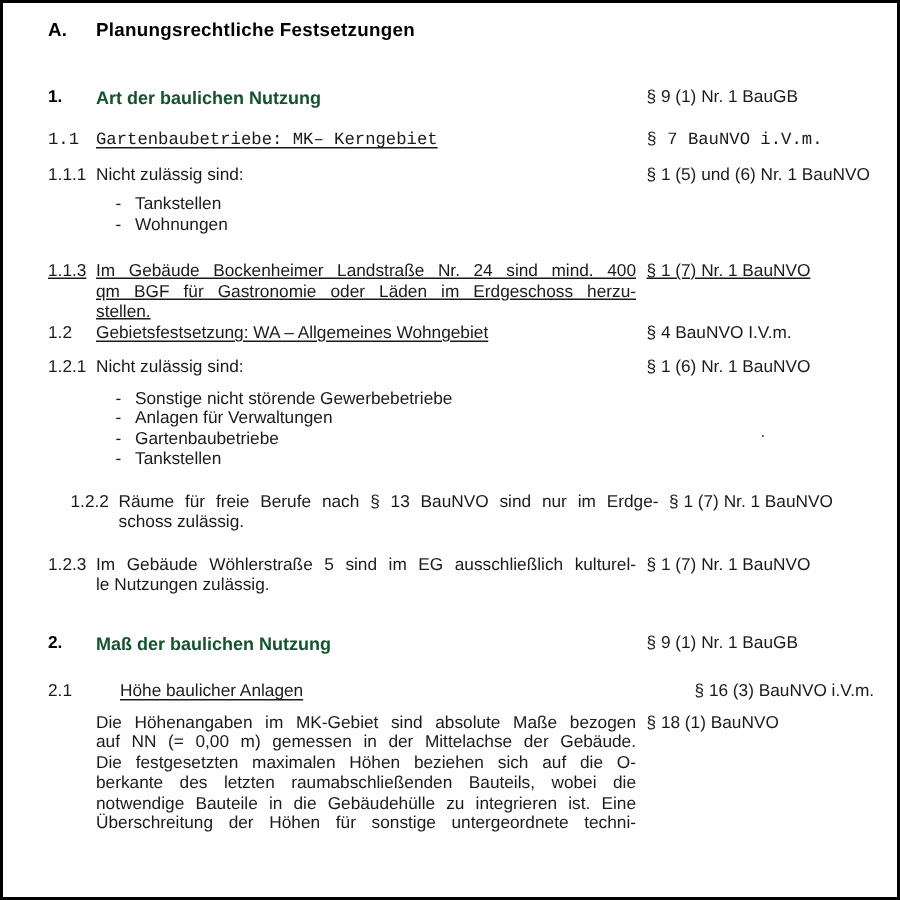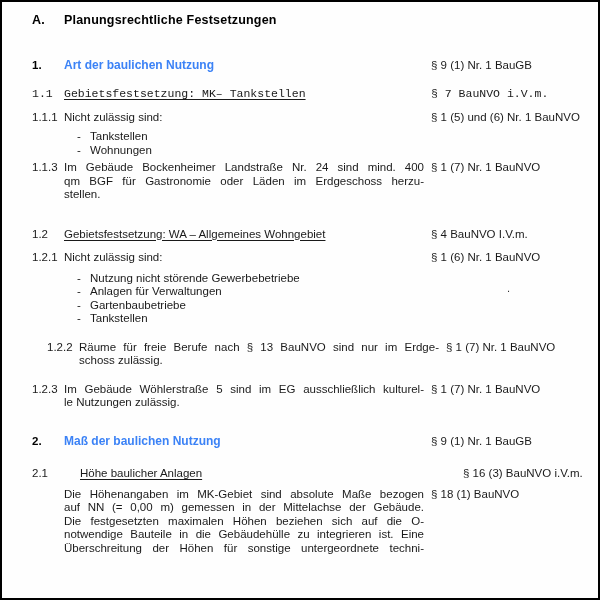--- a/index.html
+++ b/index.html
@@ -18,39 +18,39 @@
   }
   .row {
     display: grid;
     grid-template-columns: 32px 360px 1fr;
     padding-left: 30px;
     padding-right: 6px;
   }
   .num  { font-weight: bold; color: #000; }
   .num.plain { font-weight: normal; color: #1a1a1a; }
   .ref  { margin-left: 7px; white-space: nowrap; }
-  .bold-title { font-weight: bold; color: #3b82f6; font-size: 12px; }
+  .bold-title { font-weight: bold; color: #14532d; font-size: 12px; }
   .header-title { font-weight: bold; color: #000; font-size: 12.5px; letter-spacing: 0.2px; }
   .underline-title { text-decoration: underline; text-underline-offset: 2px; }
   .pline { text-align: justify; text-align-last: justify; }
   .pline.last { text-align-last: left; }
   .bullets { padding-left: 13px; }
   .bullet { display: flex; }
   .bullet .dash { width: 13px; flex: 0 0 13px; }
   .artifact-dot {
     position: absolute; left: 505px; top: 280px;
     font-size: 11px; color: #333;
   }
   
   .mt-h1   { margin-top: 31px; }
   .mt-s1   { margin-top: 15px; font-family: Liberation Mono, monospace; }
   .mt-s2   { margin-top: 10px; }
   .mt-b1   { margin-top: 6px;  }
-  .mt-p1   { margin-top: 4px; }
-  .mt-s3   { margin-top: 26px; }
+  .mt-p1   { margin-top: 18px; text-decoration: underline; }
+  .mt-s3   { }
   .mt-b2   { margin-top: 7px;  }
   .mt-p2   { margin-top: 15px; padding-left: 45px; }
   .mt-p3   { margin-top: 15px; }
   .mt-h2   { margin-top: 25px; }
   .mt-s4   { margin-top: 19px; gap: 16px; }
   .mt-p4   { margin-top: 7px;  }
 </style>
 </head>
 <body>
 
@@ -63,21 +63,21 @@
   </div>
 
   <div class="row mt-h1">
     <div class="num">1.</div>
     <div class="bold-title">Art der baulichen Nutzung</div>
     <div class="ref">§ 9 (1) Nr. 1 BauGB</div>
   </div>
 
   <div class="row mt-s1">
     <div class="num plain">1.1</div>
-    <div class="underline-title">Gebietsfestsetzung: MK– Tankstellen</div>
+    <div class="underline-title">Gartenbaubetriebe: MK– Kerngebiet</div>
     <div class="ref">§ 7 BauNVO i.V.m.</div>
   </div>
 
   <div class="row mt-s2">
     <div class="num plain">1.1.1</div>
     <div>Nicht zulässig sind:</div>
     <div class="ref">§ 1 (5) und (6) Nr. 1 BauNVO</div>
   </div>
 
   <div class="row mt-b1">
@@ -115,21 +115,21 @@
     <div class="num plain">1.2.1</div>
     <div>Nicht zulässig sind:</div>
     <div class="ref">§ 1 (6) Nr. 1 BauNVO</div>
   </div>
 
   <div class="row mt-b2">
     <div></div>
     <div class="bullets">
       <div class="bullet">
         <span class="dash">-</span>
-        <span>Nutzung nicht störende Gewerbebetriebe</span>
+        <span>Sonstige nicht störende Gewerbebetriebe</span>
       </div>
       <div class="bullet">
         <span class="dash">-</span>
         <span>Anlagen für Verwaltungen</span>
       </div>
       <div class="bullet">
         <span class="dash">-</span>
         <span>Gartenbaubetriebe</span>
       </div>
       <div class="bullet">
@@ -169,20 +169,21 @@
     <div class="underline-title">Höhe baulicher Anlagen</div>
     <div class="ref">§ 16 (3) BauNVO i.V.m.</div>
   </div>
 
   <div class="row mt-p4">
     <div></div>
     <div>
       <div class="pline">Die Höhenangaben im MK-Gebiet sind absolute Maße bezogen</div>
       <div class="pline">auf NN (= 0,00 m) gemessen in der Mittelachse der Gebäude.</div>
       <div class="pline">Die festgesetzten maximalen Höhen beziehen sich auf die O-</div>
+      <div class="pline">berkante des letzten raumabschließenden Bauteils, wobei die</div>
       <div class="pline">notwendige Bauteile in die Gebäudehülle zu integrieren ist. Eine</div>
       <div class="pline">Überschreitung der Höhen für sonstige untergeordnete techni-</div>
     </div>
     <div class="ref">§ 18 (1) BauNVO</div>
   </div>
 
   <span class="artifact-dot">.</span>
 
 </div>
 

